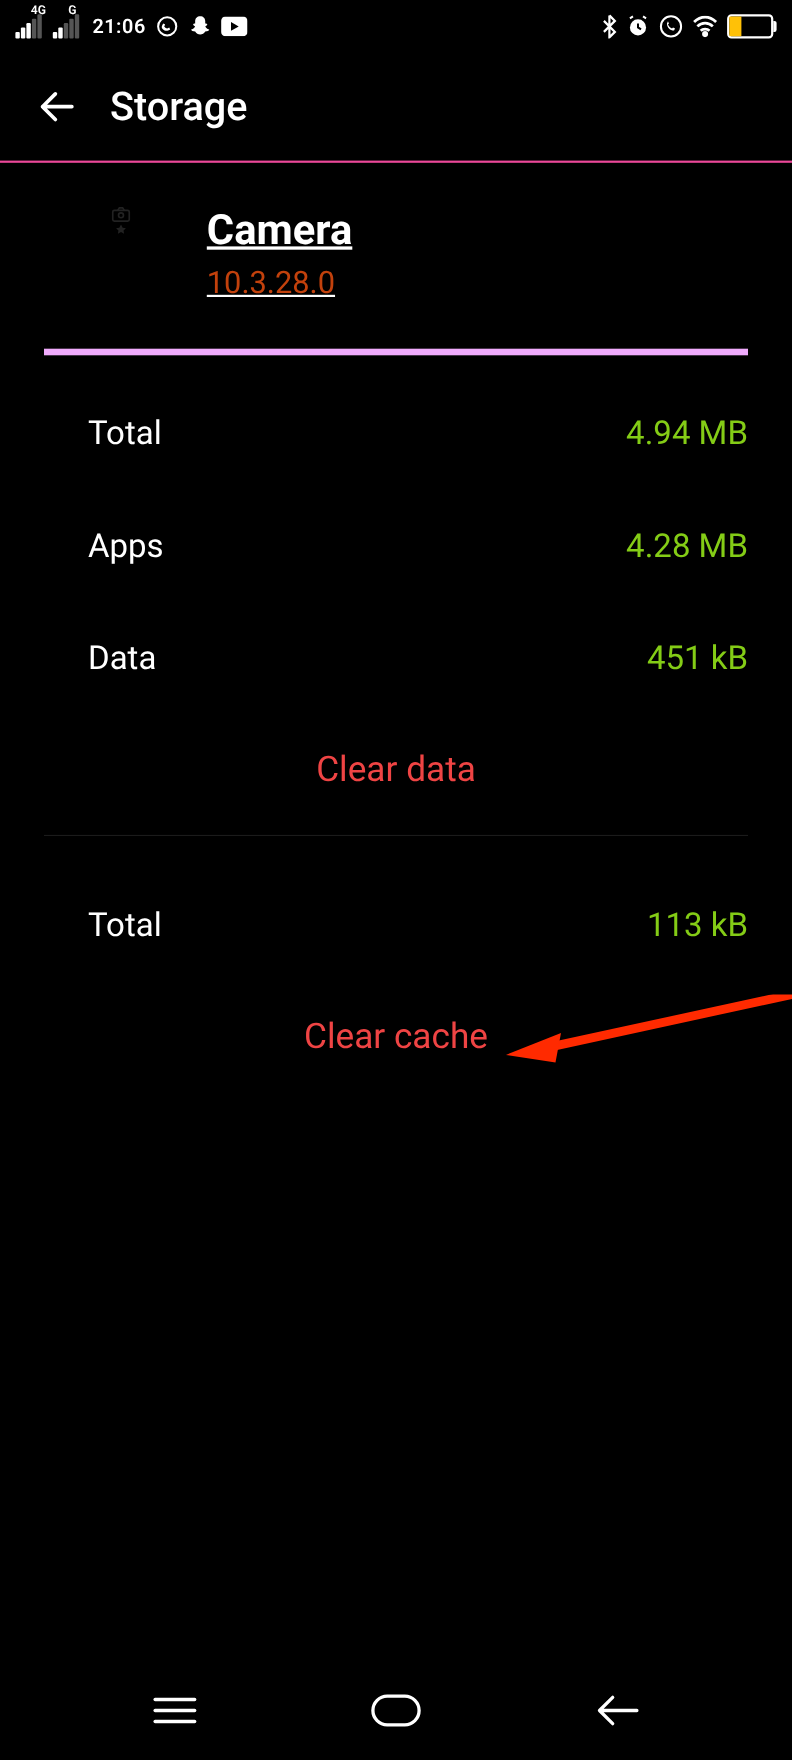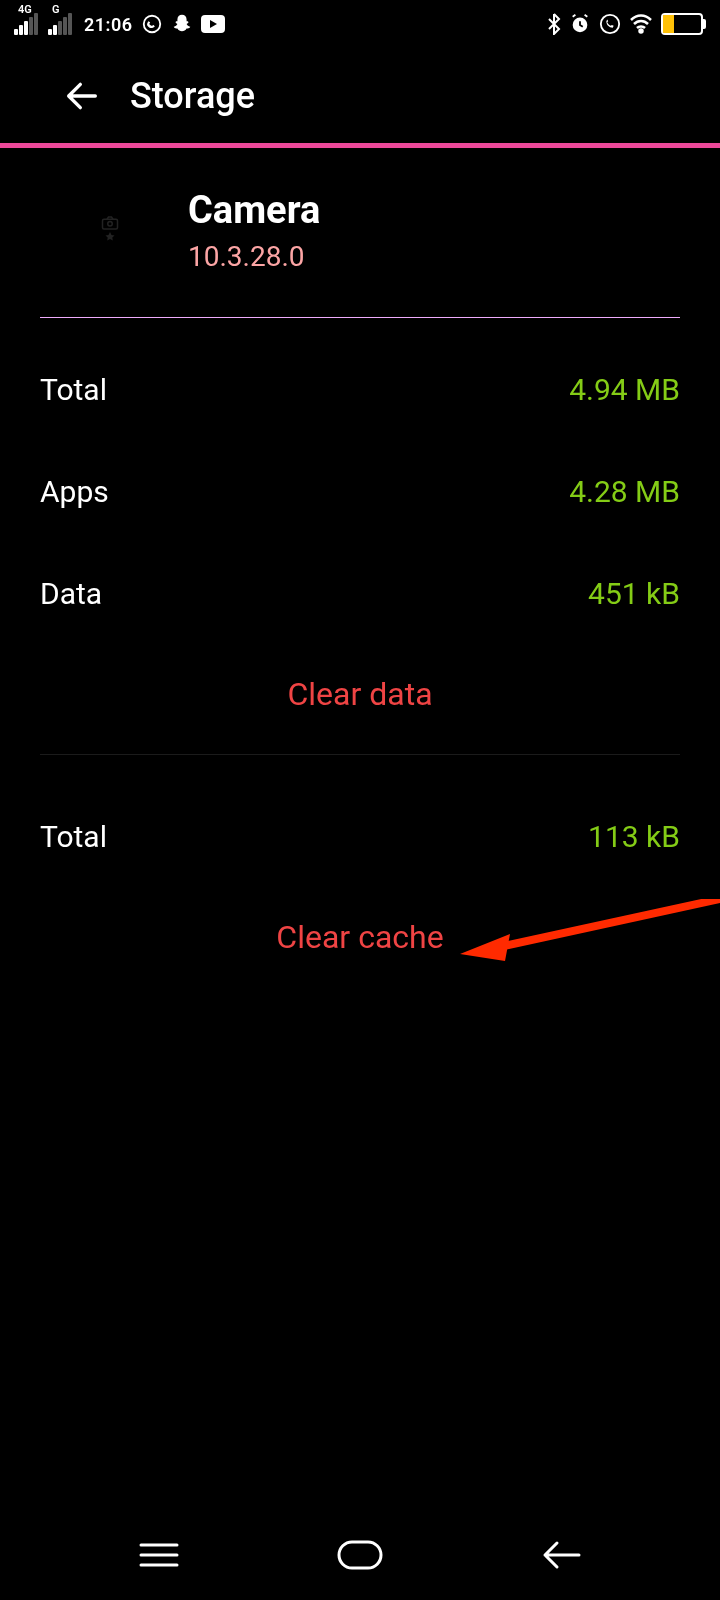--- a/index.html
+++ b/index.html
@@ -3,46 +3,46 @@
 <meta charset="utf-8">
 <style>
   * { box-sizing: border-box; margin: 0; padding: 0; }
   html, body { width: 720px; height: 1600px; background: #000; color: #fff; font-family: -apple-system, Roboto, "Helvetica Neue", Arial, sans-serif; overflow: hidden; }
   
   
   .status-bar { height: 48px; display: flex; align-items: center; justify-content: space-between; padding: 0 14px; font-size: 20px; }
   .status-left { display: flex; align-items: center; gap: 8px; }
   .status-right { display: flex; align-items: center; gap: 8px; }
   .signal-group { display: flex; align-items: flex-end; gap: 1px; position: relative; }
-  .signal-label { position: absolute; top: -10px; left: 4px; font-size: 11px; font-weight: 600; }
+  .signal-label { position: absolute; top: -10px; left: 14px; font-size: 11px; font-weight: 600; }
   .bar { width: 4px; background: #fff; border-radius: 1px; }
   .bar.dim { background: #555; }
   .time { font-weight: 600; font-size: 18px; letter-spacing: 0.5px; }
   .status-icon { display: inline-flex; }
   .battery { display: flex; align-items: center; }
   .battery-body { width: 42px; height: 22px; border: 2px solid #fff; border-radius: 4px; position: relative; display: flex; align-items: center; }
   .battery-tip { width: 3px; height: 10px; background: #fff; border-radius: 0 2px 2px 0; }
   .battery-fill { height: 100%; background: #ffc107; border-radius: 1px 0 0 1px; }
   .battery-text { position: absolute; width: 100%; text-align: center; font-size: 12px; color: #000; font-weight: 700; }
 
   
-  .app-bar { height: 100px; display: flex; align-items: center; padding: 0 12px 0 62px; gap: 28px; border-bottom: 5px solid #ec4899; }
+  .app-bar { height: 100px; display: flex; align-items: center; padding: 0 12px 0 32px; gap: 28px; border-bottom: 2px solid #ec4899; }
   .back-arrow { display: inline-flex; }
   .app-title { font-size: 36px; font-weight: 500; }
 
   
-  .app-info { display: flex; align-items: center; gap: 48px; padding: 40px 40px 44px 40px; border-bottom: 1px solid #f0abfc; margin: 0 40px; }
+  .app-info { display: flex; align-items: flex-start; gap: 48px; padding: 40px 40px 44px 40px; border-bottom: 6px solid #f0abfc; margin: 0 40px; text-decoration: underline; }
   .app-info-left { width: 60px; display:flex; justify-content:center; }
   .app-icon-placeholder { width: 30px; height: 30px; opacity: 0.25; display:flex; flex-direction:column; align-items:center; gap:2px;}
   .app-name { font-size: 38px; font-weight: 700; }
-  .app-version { font-size: 28px; color: #fca5a5; margin-top: 8px; }
+  .app-version { font-size: 28px; color: #c2410c; margin-top: 8px; }
 
   
   .content { padding: 0 40px; }
-  .row { height: 102px; display: flex; align-items: center; justify-content: space-between; }
+  .row { height: 102px; display: flex; align-items: center; justify-content: space-between; margin-left: 40px; }
   .row-label { font-size: 30px; color: #fff; }
   .row-value { font-size: 30px; color: #84cc16; }
   .action-row { height: 100px; display: flex; align-items: center; justify-content: center; position: relative; }
   .action-text { font-size: 32px; color: #ef4444; }
   .section-divider { border-bottom: 1px solid #1b1b1b; margin-top: 10px; margin-bottom: 30px; }
 
   
   .annotation { position: absolute; pointer-events: none; }
 
   

